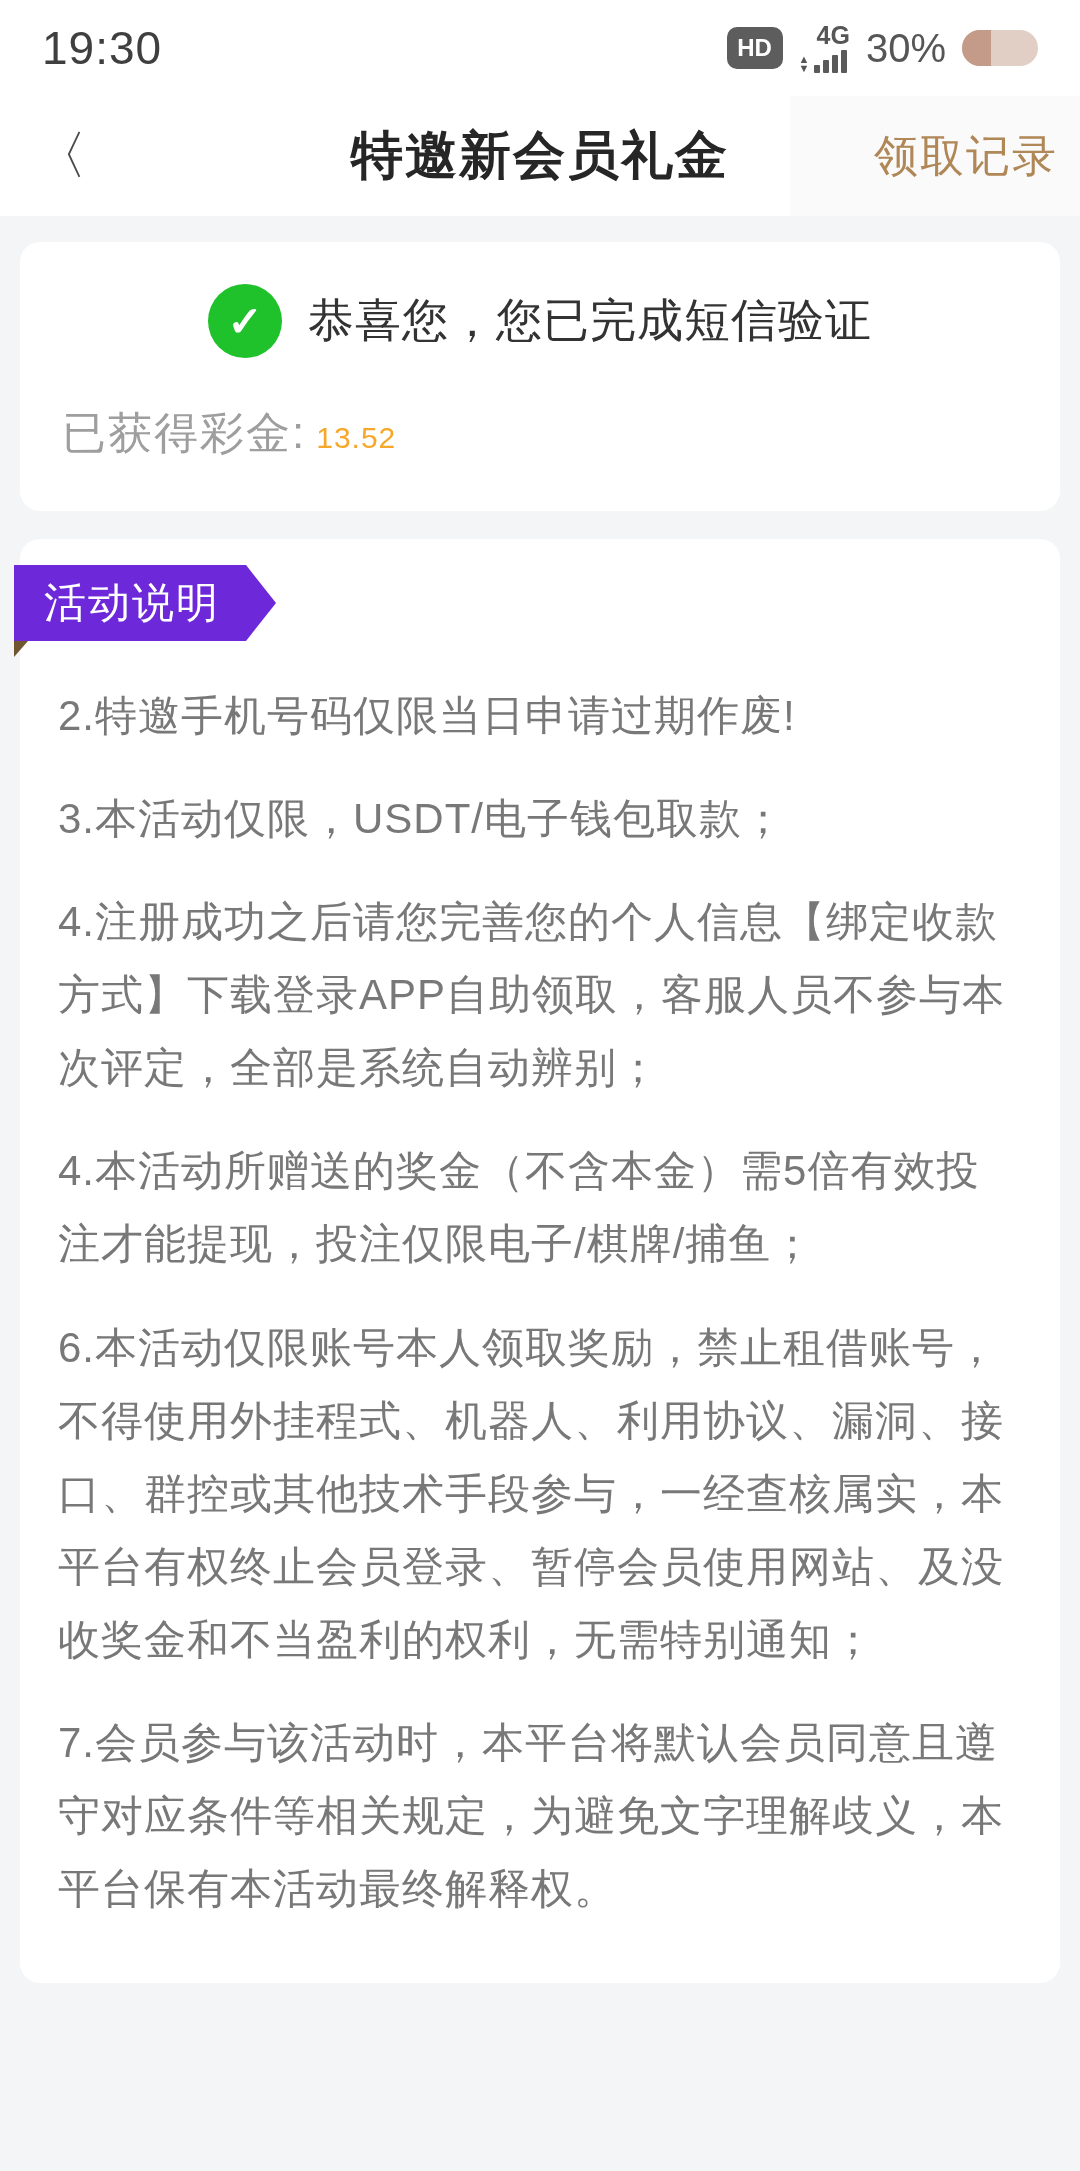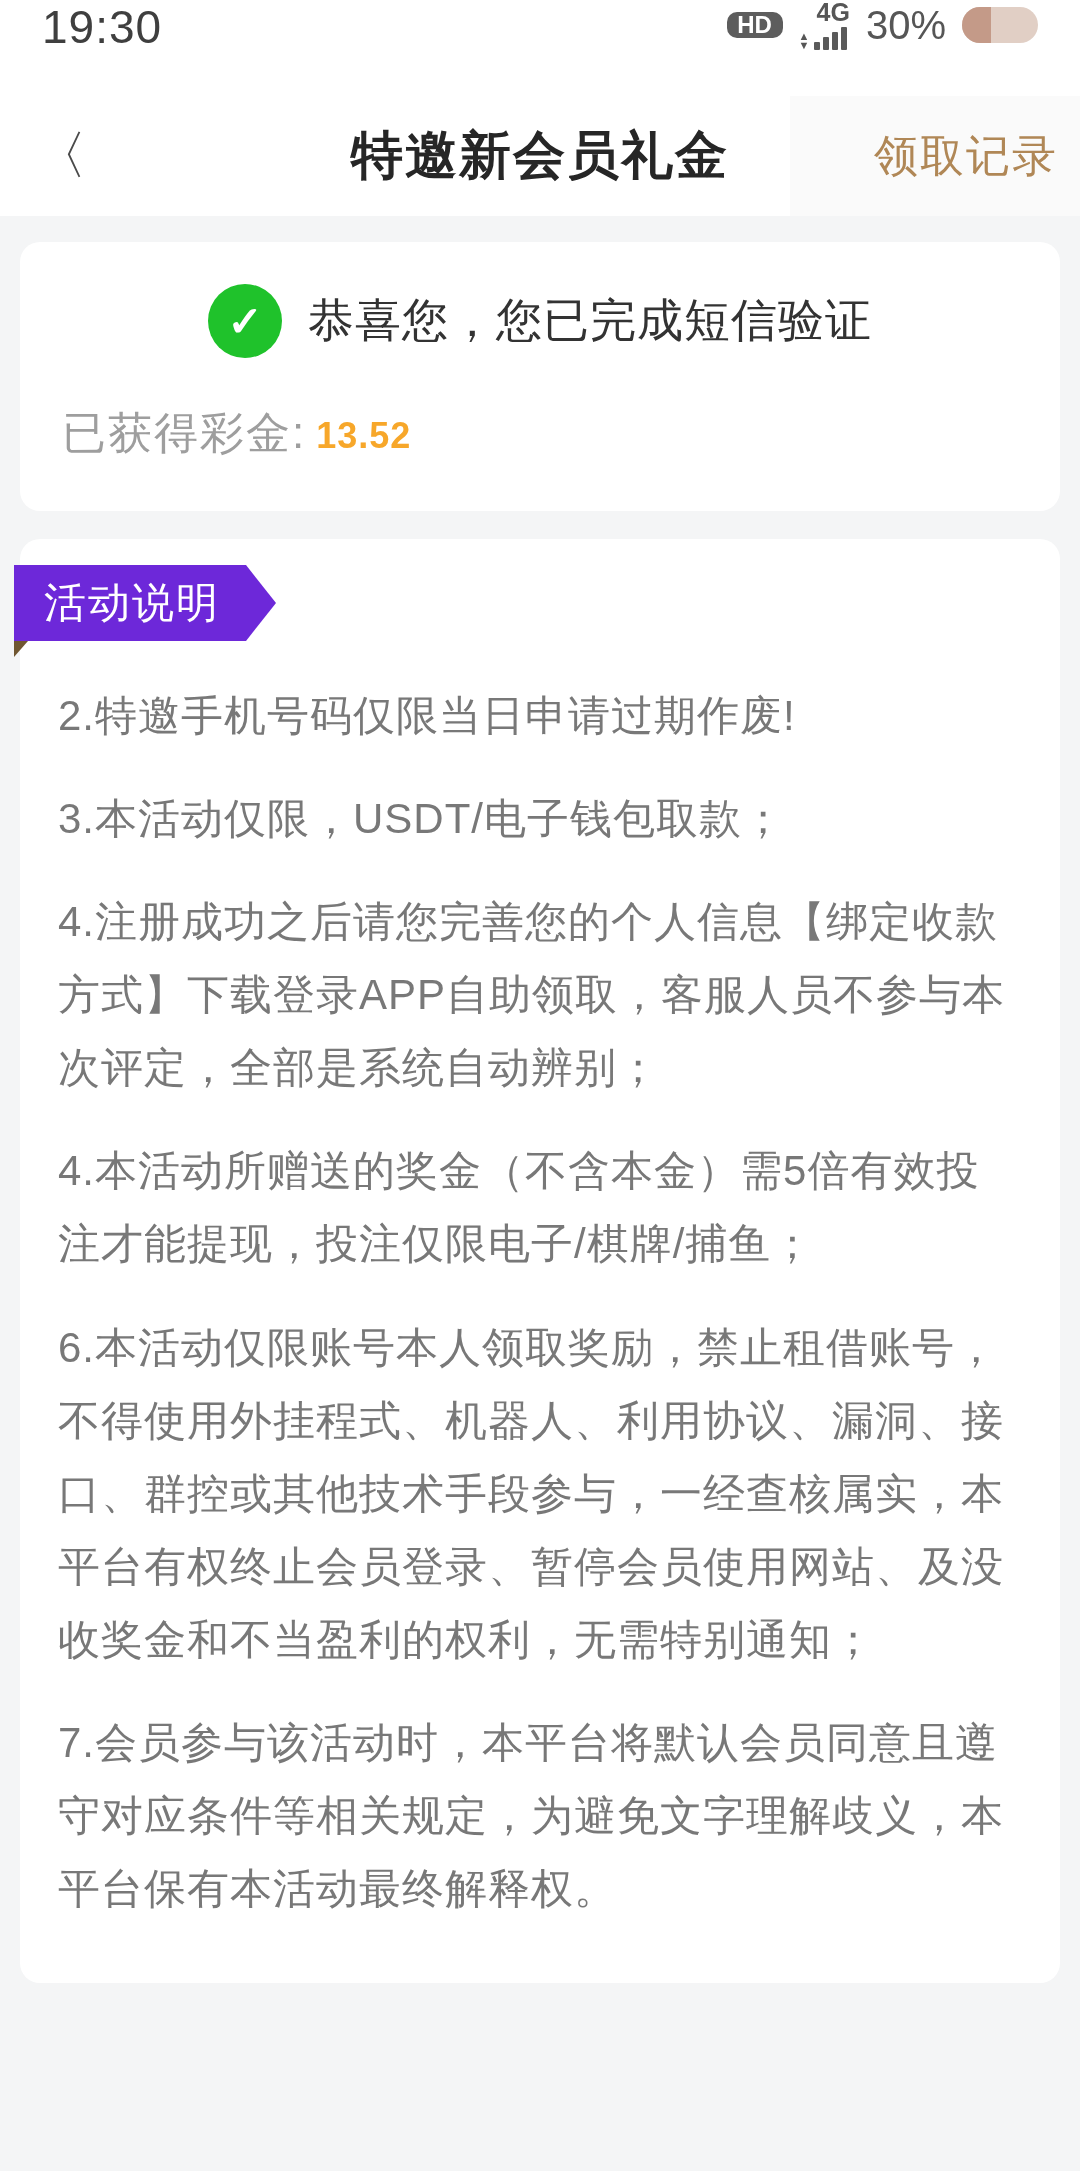--- a/index.html
+++ b/index.html
@@ -7,27 +7,27 @@
   body {
     height:2171px;
     background:#f4f5f6;
     font-family:"Liberation Sans", sans-serif;
     overflow:hidden;
     position:relative;
   }
   
   .statusbar {
     height:96px; background:#ffffff;
-    display:flex; align-items:flex-start; justify-content:space-between;
+    display:flex; align-items:center; justify-content:space-between;
     padding:0 42px;
   }
   .sb-time { font-size:46px; color:#3f3f3f; letter-spacing:1px; }
   .sb-right { display:flex; align-items:center; gap:16px; }
   .hd-badge {
-    width:56px; height:26px; background:#5d5d5d; border-radius:10px;
+    width:56px; height:42px; background:#5d5d5d; border-radius:10px;
     color:#ffffff; font-size:24px; font-weight:bold;
     display:flex; align-items:center; justify-content:center;
   }
   .network { display:flex; flex-direction:column; align-items:flex-start; line-height:1; }
   .net-label { font-size:25px; font-weight:bold; color:#565656; margin-left:18px; }
   .net-row { display:flex; align-items:flex-end; gap:3px; margin-top:2px; }
   .net-arrows { display:flex; flex-direction:column; font-size:11px; color:#565656; line-height:0.8; margin-right:2px; }
   .bar { width:6px; background:#5a5a5a; border-radius:1px; }
   .b1{height:8px}.b2{height:13px}.b3{height:18px}.b4{height:23px}
   .sb-batt-pct { font-size:40px; color:#565656; }
@@ -68,21 +68,21 @@
   }
   .check-circle {
     width:74px; height:74px; border-radius:50%; background:#1fc22b;
     color:#ffffff; font-size:42px; font-weight:bold;
     display:flex; align-items:center; justify-content:center;
     flex:0 0 auto;
   }
   .result-msg { font-size:46px; color:#333333; letter-spacing:1px; }
   .bonus-row { display:flex; align-items:baseline; gap:10px; padding-left:2px; }
   .bonus-label { font-size:44px; color:#9e9e9e; letter-spacing:2px; }
-  .bonus-value { font-size:36px; color:#f7a72a; font-weight:bold; letter-spacing:1px; }
+  .bonus-value { font-size:30px; color:#f7a72a; font-weight:normal; letter-spacing:1px; }
   
   .rules-card { margin-top:28px; position:relative; padding:140px 38px 58px 38px; }
   .badge {
     position:absolute; top:26px; left:-6px;
     height:76px; background:#6d28d9; color:#ffffff;
     font-size:42px; letter-spacing:2px;
     display:flex; align-items:center;
     padding:0 56px 0 30px;
     clip-path:polygon(0 0, calc(100% - 30px) 0, 100% 50%, calc(100% - 30px) 100%, 0 100%);
   }

